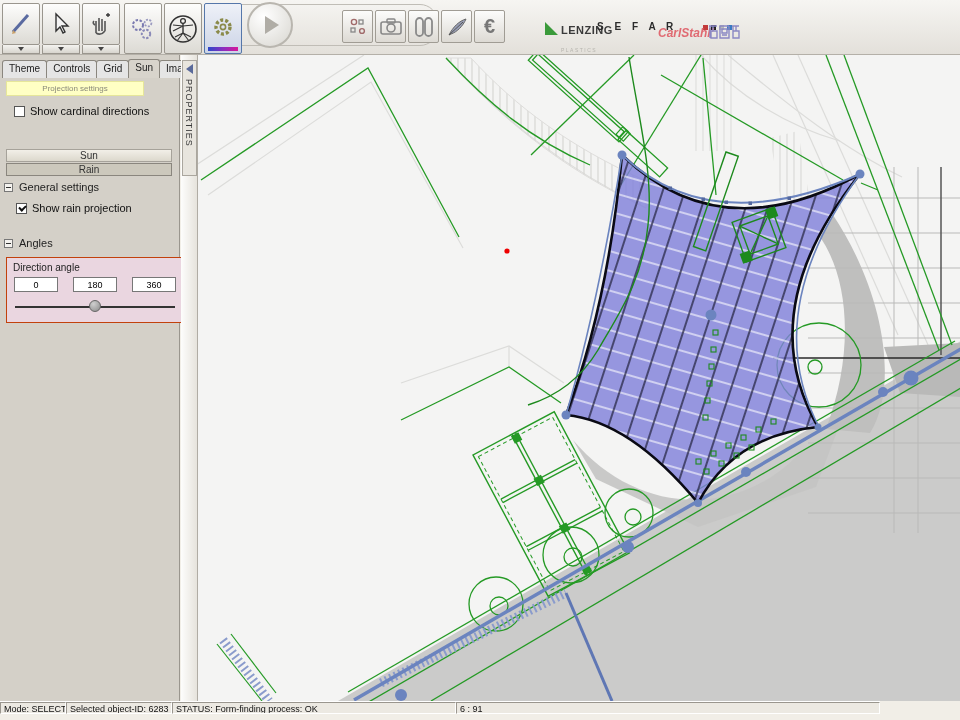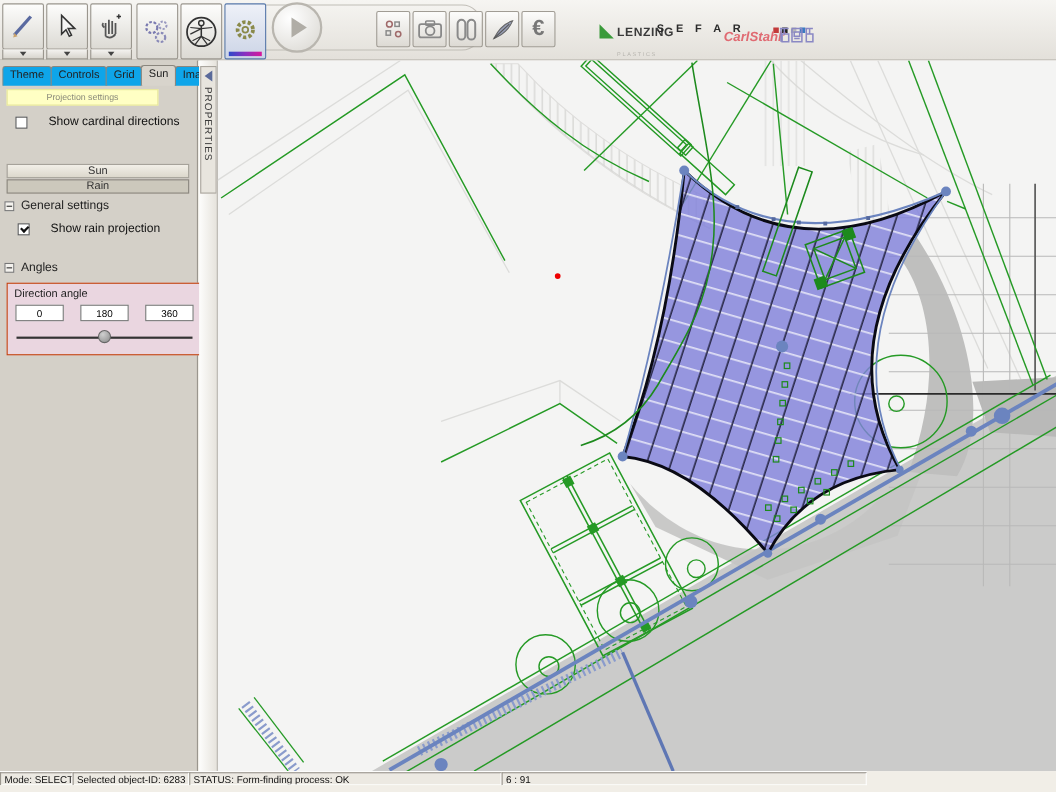--- a/index.html
+++ b/index.html
@@ -31,26 +31,26 @@
   .lenz-txt{font-size:11px;font-weight:bold;color:#3a3a3a;letter-spacing:.5px;line-height:11px;}
   .lenz-sub{font-size:5px;color:#b6b4ae;letter-spacing:1.5px;}
   .sefar-txt{font-size:10px;font-weight:bold;color:#2b2b2b;letter-spacing:4px;line-height:10px;}
   .sefar-sq{display:flex;gap:3px;margin-top:3px;margin-left:26px;}
   .sefar-sq span{width:5px;height:5px;display:block;}
   .carl{font-size:12px;font-weight:bold;font-style:italic;color:#e06a72;}
 
   
   .panel{position:absolute;left:0;top:55px;width:180px;height:646px;background:#d4d0c8;border-right:1px solid #9a968e;font-size:11px;color:#111;}
   .tabs{position:absolute;left:2px;top:5px;height:19px;display:flex;}
-  .tab{height:18px;padding:2px 6px 0 6px;font-size:10px;background:#0ea5e9;border:1px solid #8a867e;border-bottom:none;
+  .tab{height:18px;padding:2px 6px 0 6px;font-size:10px;background:#e5e5e5;border:1px solid #8a867e;border-bottom:none;
     border-radius:3px 3px 0 0;margin-right:-1px;color:#222;}
   .tab.active{background:#d8d4cc;height:19px;margin-top:-1px;font-weight:normal;}
   .banner{position:absolute;left:6px;top:26px;width:138px;height:15px;background:#ffffc4;border:1px solid #e6e69a;
     font-size:8px;color:#8a8a7a;text-align:center;line-height:13px;}
-  .chkrow{position:absolute;display:flex;align-items:center;gap:19px;}
+  .chkrow{position:absolute;display:flex;align-items:center;gap:5px;}
   .chk{width:11px;height:11px;background:#fff;border:1px solid #555;position:relative;flex:none;}
   .chk.checked:after{content:"";position:absolute;left:2px;top:1px;width:5px;height:3px;border-left:2px solid #111;border-bottom:2px solid #111;transform:rotate(-45deg);}
   .modebtn{position:absolute;left:6px;width:166px;height:13px;background:linear-gradient(#f2efe8,#dcd8cc);
     border:1px solid #a6a29a;font-size:10px;text-align:center;line-height:12px;color:#333;}
   .modebtn.pressed{background:#ccc8bc;border:1px solid #8a867e;}
   .sect{position:absolute;left:4px;display:flex;align-items:center;gap:6px;font-size:11px;color:#222;}
   .minusbox{width:9px;height:9px;border:1px solid #777;background:#f4f2ee;position:relative;flex:none;}
   .minusbox:after{content:"";position:absolute;left:1px;top:3px;width:5px;height:1px;background:#333;}
   .group{position:absolute;left:6px;width:178px;border:1px solid #c2410c;}
   .group.pink{background:#ead6e0;}
@@ -69,21 +69,21 @@
   .proptab{position:absolute;left:182px;top:60px;width:15px;height:116px;background:#e8e5de;border:1px solid #aaa69e;}
   .proparrow{position:absolute;left:2px;top:3px;width:9px;height:9px;}
   .proparrow:after{content:"";position:absolute;left:1px;top:0;width:0;height:0;
      border-top:5px solid transparent;border-bottom:5px solid transparent;border-right:7px solid #5a6a9a;}
   .proptxt{position:absolute;left:1px;top:18px;writing-mode:vertical-rl;font-size:9px;color:#3a3a3a;letter-spacing:1px;}
 
   
   .canvas{position:absolute;left:197px;top:55px;width:763px;height:646px;background:#f4f4f3;border-left:1px solid #b0aca4;}
 
   
-  .statusbar{position:absolute;left:0;top:701px;width:788px;height:13px;background:#ece9e2;border-top:1px solid #fff;display:flex;font-size:9px;color:#111;}
+  .statusbar{position:absolute;left:0;top:701px;width:880px;height:13px;background:#ece9e2;border-top:1px solid #fff;display:flex;font-size:9px;color:#111;}
   .statusbar .cell{border:1px solid;border-color:#9a968e #fff #fff #9a968e;background:#ece9e2;padding:1px 3px 0 3px;white-space:nowrap;overflow:hidden;}
   .c1{width:66px;} .c2{width:106px;} .c3{width:284px;} .c4{flex:1;}
   .bottomfill{position:absolute;left:0;top:714px;width:960px;height:6px;background:#f1eee7;}
 
   
   .ic{display:block;}
 </style>
 </head>
 <body>
 

